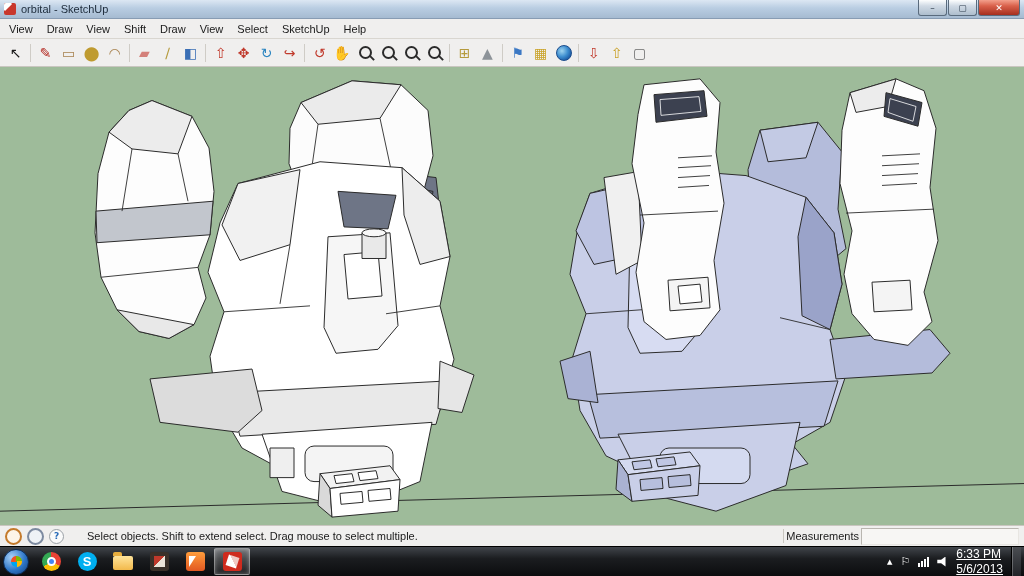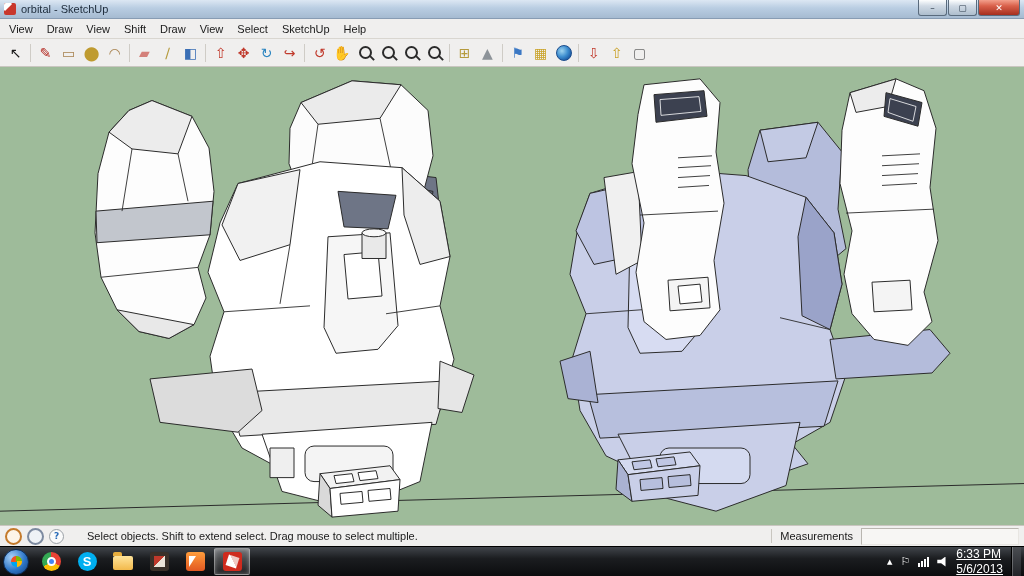--- a/index.html
+++ b/index.html
@@ -61,21 +61,21 @@
   .statusbar {
     height:20px; flex:0 0 20px; background:#f0efee; border-top:1px solid #c9c6c0;
     display:flex; align-items:center; font-size:11px; color:#1a1a1a; padding:0 5px; gap:5px;
   }
   .sb-circle { width:13px; height:13px; border-radius:50%; display:flex; align-items:center; justify-content:center;
     font-size:9px; font-weight:bold; font-family:"DejaVu Sans", sans-serif; flex:0 0 13px; }
   .c1 { border:2px solid #c47a2b; background:#fdf4e8; }
   .c2 { border:2px solid #7c8aa0; background:#eef2f6; }
   .c3 { border:1px solid #9aa0a6; background:#fafafa; color:#2b6cb8; }
   .sb-hint { margin-left:18px; }
-  .measure { margin-left:auto; display:flex; align-items:center; gap:8px;justify-content:center; }
+  .measure { margin-left:auto; display:flex; align-items:center; gap:2px;justify-content:center; }
   .sb-divider { width:1px; height:14px; background:#c9c6c0; }
   .measure-box { width:150px; height:15px; background:#f7f6f4; border:1px solid #b9b6b0; border-right-color:#e8e6e2; border-bottom-color:#e8e6e2; font-size:11px; padding:0 3px; }
 
   
   .taskbar {
     height:29px; flex:0 0 29px;
     background:linear-gradient(#41454b,#1b1d20 40%,#0b0c0e);
     border-top:1px solid #000;
     display:flex; align-items:center; padding:0 0 0 3px;
   }

